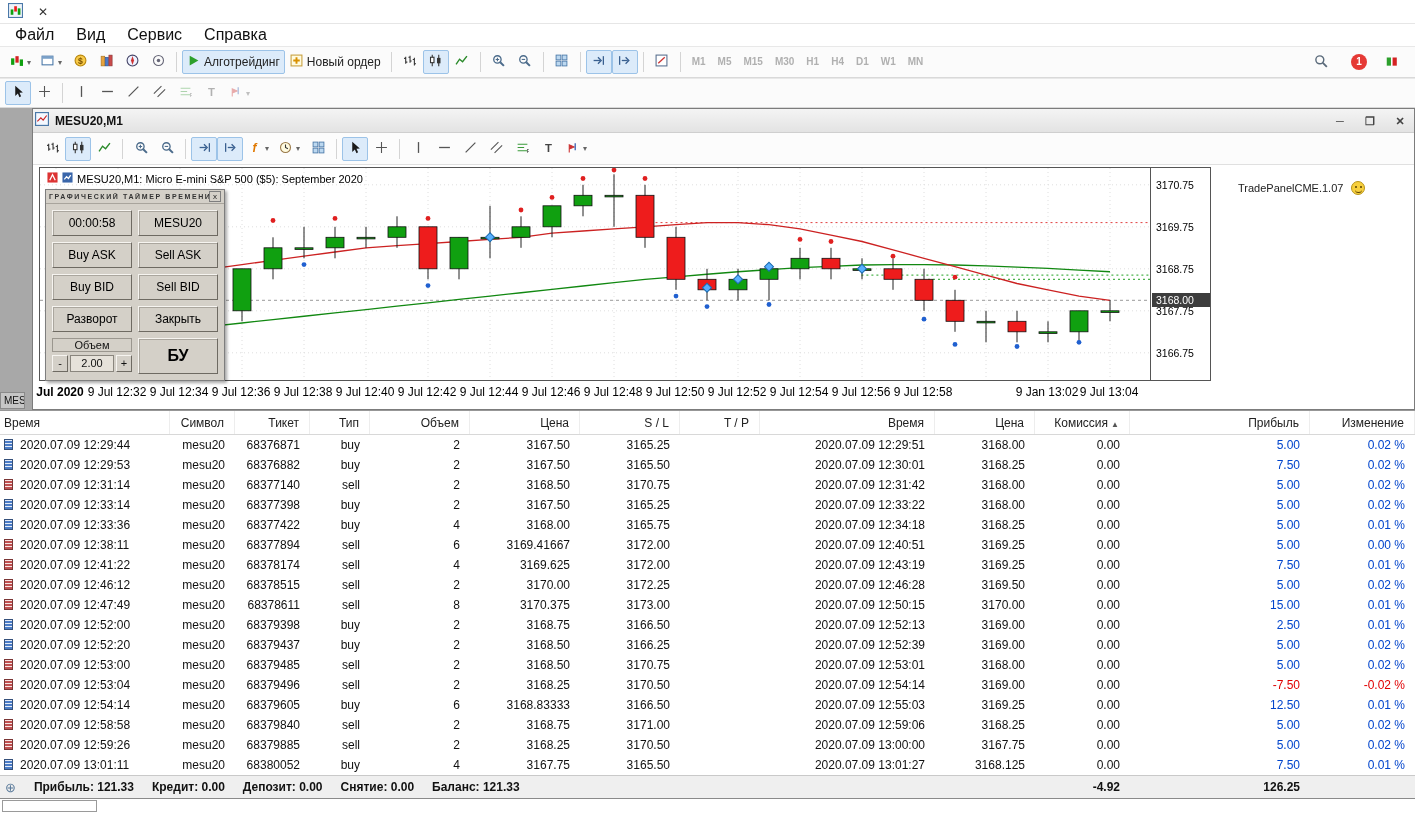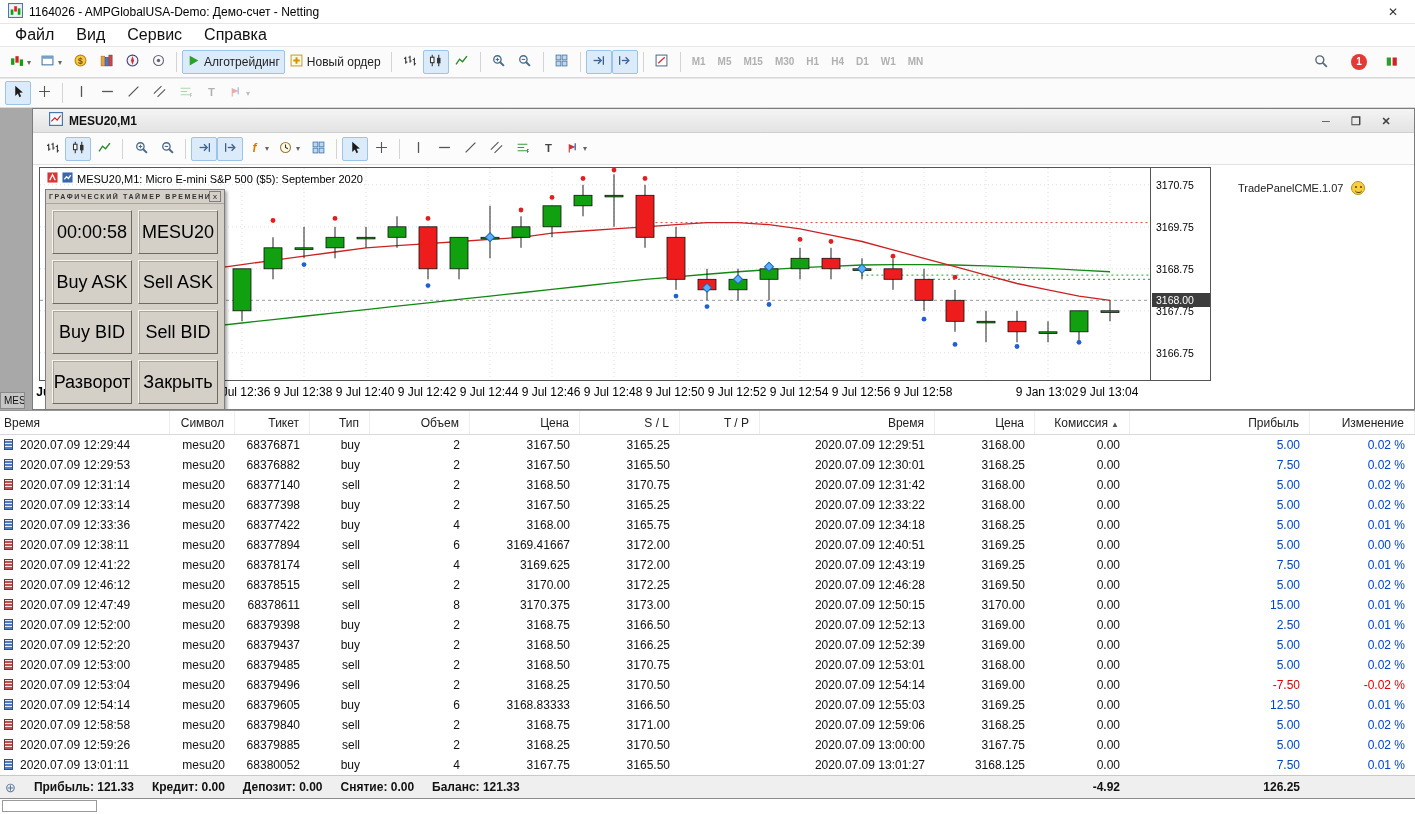--- a/index.html
+++ b/index.html
@@ -27,21 +27,21 @@
   .tsep { width:1px; height:20px; background:#d4d4d4; margin:0 5px; flex:0 0 1px; }
   .caret { font-size:8px; color:#666; }
   .tf { color:#b0b0b0; font-weight:bold; font-size:10px; padding:0 6px; height:24px; line-height:24px; }
   .tb-right { margin-left:auto; display:flex; align-items:center; gap:12px; padding-right:10px; }
   .badge { display:inline-block; width:16px; height:16px; border-radius:50%; background:#e53935; color:#fff; font-size:10px; font-weight:bold; text-align:center; line-height:16px; }
 
   
   .mdi { position:relative; height:302px; background:#a8a8a8; }
   .mdi-tab { position:absolute; left:0; top:284px; width:25px; height:17px; background:#c6c6c6; border:1px solid #8a8a8a; font-size:10px; line-height:15px; padding-left:3px; overflow:hidden; white-space:nowrap; z-index:2; }
   .chart-window { position:absolute; left:32px; top:0; right:0; bottom:0; background:#fff; border:1px solid #7c7c7c; display:flex; flex-direction:column; }
-  .chart-titlebar { height:24px; background:linear-gradient(#f4f4f4,#e3e3e3); border-bottom:1px solid #cfcfcf; display:flex; align-items:center; gap:6px; padding:0 16px; font-weight:bold; font-size:12px; }
+  .chart-titlebar { height:24px; background:linear-gradient(#f4f4f4,#e3e3e3); border-bottom:1px solid #cfcfcf; display:flex; align-items:center; gap:6px; padding:0 2px; font-weight:bold; font-size:12px; }
   .chart-titlebar .spacer { flex:1; }
   .cwbtn { width:24px; height:18px; text-align:center; line-height:18px; font-size:11px; color:#444; }
   .chart-toolbar { height:32px; display:flex; align-items:center; background:#fcfcfc; border-bottom:1px solid #e0e0e0; padding:0 6px; }
   .chart-canvas { position:relative; flex:1; background:#fff; overflow:hidden; }
   .canvas-frame { position:absolute; left:6px; top:2px; width:1172px; height:214px; border:1px solid #555; background:#fff; }
   .canvas-frame svg.plot { position:absolute; left:0; top:0; }
   .axis-div { position:absolute; left:1110px; top:0; bottom:0; width:1px; background:#555; }
   .pa-label { position:absolute; left:1116px; width:54px; font-size:10.5px; color:#000; }
   .pa-current { position:absolute; left:1112px; width:58px; height:14px; background:#3d3d3d; color:#fff; font-size:10.5px; line-height:14px; padding-left:4px; }
   .time-axis { position:absolute; left:6px; top:220px; width:1172px; height:18px; }
@@ -52,21 +52,21 @@
   .smiley { display:inline-block; width:14px; height:14px; border-radius:50%; background:#f7cf3d; border:1px solid #b8941a; position:relative; }
   .smiley:before { content:""; position:absolute; left:3px; top:4px; width:2px; height:2px; background:#5a4200; border-radius:50%; box-shadow:5px 0 0 #5a4200; }
   .smiley:after { content:""; position:absolute; left:3px; top:7px; width:7px; height:3px; border-bottom:1.5px solid #5a4200; border-radius:0 0 6px 6px; }
 
   
   .trade-panel { position:absolute; left:12px; top:24px; width:180px; background:#d4d0c8; border:1px solid #7e7e7e; box-shadow:2px 2px 3px rgba(0,0,0,.35); z-index:6; }
   .tp-titlebar { height:14px; display:flex; align-items:center; padding:0 3px; border-bottom:1px solid #a8a49c; }
   .tp-title { flex:1; font-size:7px; font-weight:bold; letter-spacing:1.6px; color:#333; white-space:nowrap; overflow:hidden; }
   .tp-close { width:12px; height:11px; border:1px solid #7e7e7e; background:#d4d0c8; font-size:8px; line-height:9px; text-align:center; color:#222; }
   .tp-grid { display:grid; grid-template-columns:1fr 1fr; gap:6px; padding:6px; }
-  .tp-btn { height:44px; display:flex; align-items:center; justify-content:center; font-size:18px; color:#000; background:#d4d0c8; border:1px solid; border-color:#f6f4f0 #6e6a62 #6e6a62 #f6f4f0; box-shadow:1px 1px 0 #aaa69e inset; }
+  .tp-btn { height:26px; display:flex; align-items:center; justify-content:center; font-size:12px; color:#000; background:#d4d0c8; border:1px solid; border-color:#f6f4f0 #6e6a62 #6e6a62 #f6f4f0; box-shadow:1px 1px 0 #aaa69e inset; }
   .tp-vol-col { display:flex; flex-direction:column; gap:3px; }
   .tp-vol-label { height:14px; text-align:center; font-size:11px; border:1px solid #9a968e; background:#d4d0c8; line-height:13px; }
   .tp-stepper { display:flex; height:17px; gap:2px; }
   .tp-step { width:16px; border:1px solid; border-color:#f6f4f0 #6e6a62 #6e6a62 #f6f4f0; background:#d4d0c8; text-align:center; font-size:11px; line-height:15px; }
   .tp-vol-value { flex:1; border:1px solid #8a867e; background:#e6e2da; text-align:center; font-size:11px; line-height:15px; }
   .tp-be { height:36px; font-size:16px; font-weight:bold; }
 
   
   .toolbox { height:388px; border-top:1px solid #979797; background:#fff; }
   .hgrid { display:grid; grid-template-columns:170px 65px 75px 60px 100px 110px 100px 80px 175px 100px 95px 180px 105px; }
@@ -94,21 +94,20 @@
 
   <div class="titlebar">
     <span>
       <svg width="15" height="15" viewBox="0 0 14 14">
           <rect x="0.5" y="0.5" width="13" height="13" fill="#eef4fa" stroke="#4a78a8"></rect>
           <rect x="2.5" y="6" width="2.5" height="5" fill="#10a010"></rect>
           <rect x="5.8" y="3" width="2.5" height="5" fill="#ee1c1c"></rect>
           <rect x="9.1" y="5" width="2.5" height="6" fill="#10a010"></rect>
         </svg>
     </span>
-    <span class="title">1164026 - AMPGlobalUSA-Demo: Демо-счет - Netting</span>
     <span class="winbtn">✕</span>
   </div>
 
   <div class="menubar" id="menubar">
       <span class="menu-item">Файл</span>
       <span class="menu-item">Вид</span>
       <span class="menu-item">Сервис</span>
       <span class="menu-item">Справка</span>
     </div>
 

